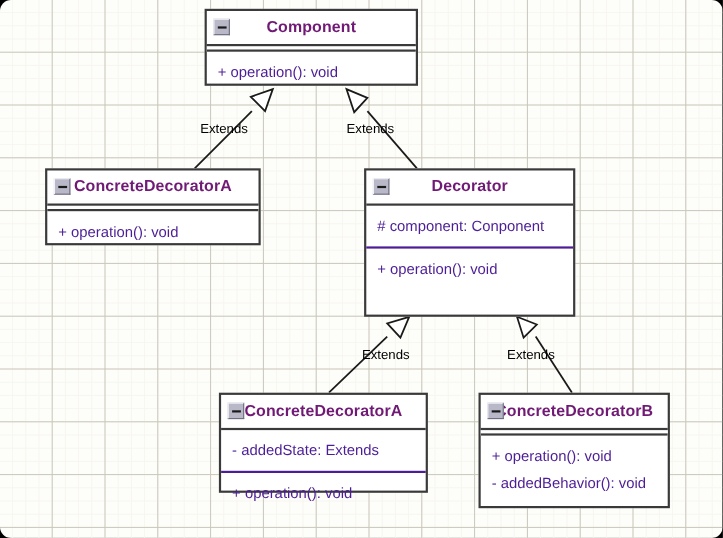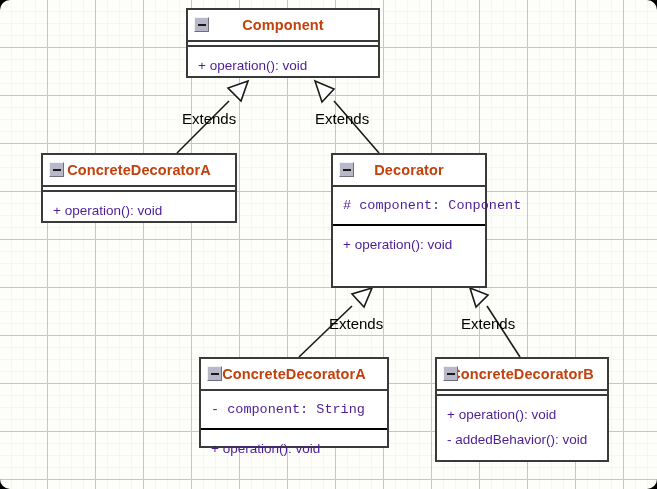--- a/index.html
+++ b/index.html
@@ -42,21 +42,21 @@
     height: 32px;
     display: flex;
     align-items: center;
     justify-content: center;
     border-bottom: 2px solid #3a3a3a;
     box-sizing: border-box;
   }
   .uml-title-text {
     font-size: 14.5px;
     font-weight: bold;
-    color: #c2410c;
+    color: #701a75;
     letter-spacing: 0.1px;
   }
   .collapse-icon {
     position: absolute;
     left: 6px;
     top: 7px;
     width: 15px;
     height: 15px;
     background: #b8b8c8;
     border-top: 1px solid #f2f2f7;
@@ -79,32 +79,31 @@
     height: 5px;
     border-bottom: 2px solid #3a3a3a;
     box-sizing: border-box;
     background: #fff;
   }
   .uml-compartment {
     box-sizing: border-box;
     padding: 6px 0 6px 0;
   }
   .uml-compartment.bordered {
-    border-bottom: 2px solid #000000;
-    font-family: Liberation Mono, monospace;
+    border-bottom: 2px solid #4c1d95;
   }
   .uml-member {
     font-size: 13.5px;
     color: #4c1d95;
     padding: 5px 0 5px 10px;
     white-space: nowrap;
   }
   .edge-label {
     position: absolute;
-    font-size: 15px;
+    font-size: 12px;
     color: #000;
     background: transparent;
     white-space: nowrap;
     z-index: 3;
   }
 </style>
 </head>
 <body>
 
 <div id="canvas">
@@ -147,40 +146,40 @@
     <div class="uml-title">
       <span class="collapse-icon"></span>
       <span class="uml-title-text">ConcreteDecoratorA</span>
     </div>
     <div class="uml-empty-strip"></div>
     <div class="uml-compartment">
       <div class="uml-member">+ operation(): void</div>
     </div>
   </div>
 
-  <div class="uml-class" style="left:331px; top:153px; width:156px; height:135px;">
+  <div class="uml-class" style="left:331px; top:153px; width:192px; height:135px;">
     <div class="uml-title">
       <span class="collapse-icon"></span>
       <span class="uml-title-text">Decorator</span>
     </div>
     <div class="uml-compartment bordered">
       <div class="uml-member"># component: Conponent</div>
     </div>
     <div class="uml-compartment">
       <div class="uml-member">+ operation(): void</div>
     </div>
   </div>
 
   <div class="uml-class" style="left:199px; top:357px; width:190px; height:91px;">
     <div class="uml-title">
       <span class="collapse-icon"></span>
       <span class="uml-title-text">ConcreteDecoratorA</span>
     </div>
     <div class="uml-compartment bordered">
-      <div class="uml-member">- component: String</div>
+      <div class="uml-member">- addedState: Extends</div>
     </div>
     <div class="uml-compartment">
       <div class="uml-member">+ operation(): void</div>
     </div>
   </div>
 
   <div class="uml-class" style="left:435px; top:357px; width:174px; height:105px;">
     <div class="uml-title">
       <span class="collapse-icon"></span>
       <span class="uml-title-text">ConcreteDecoratorB</span>

